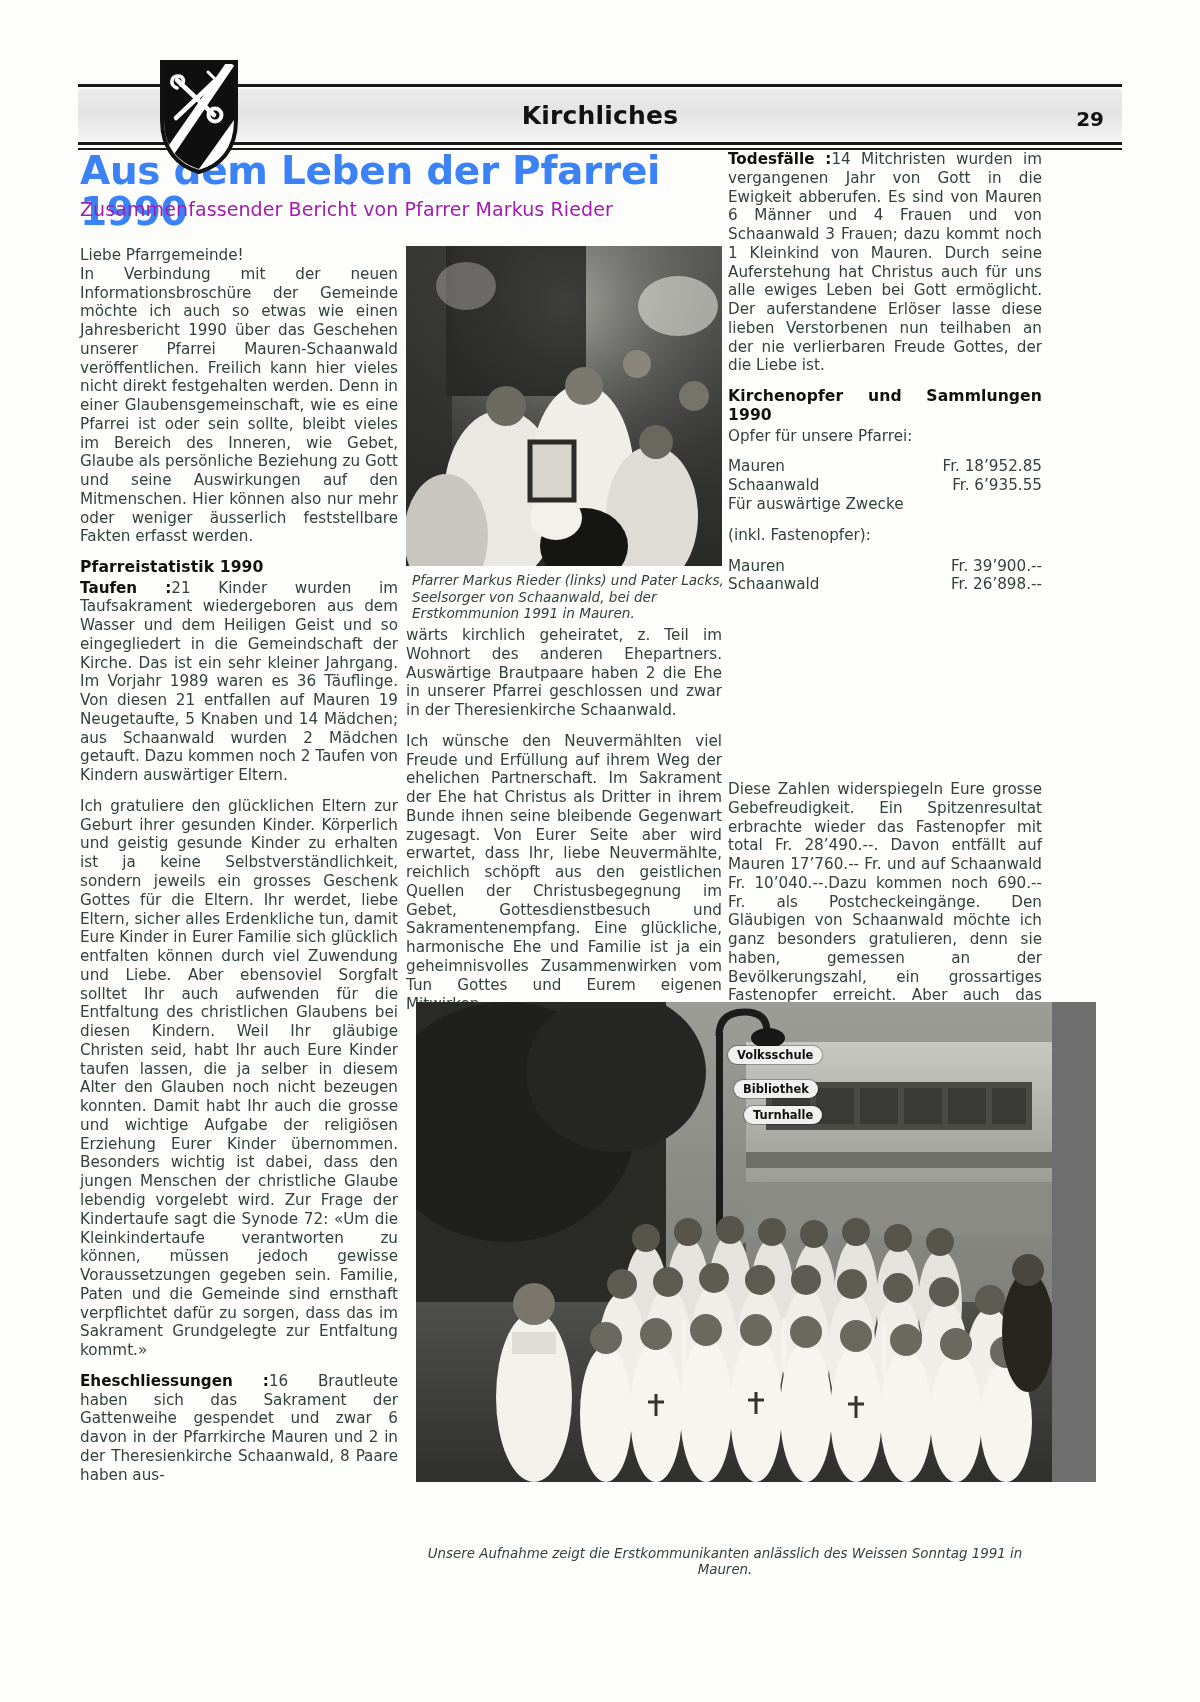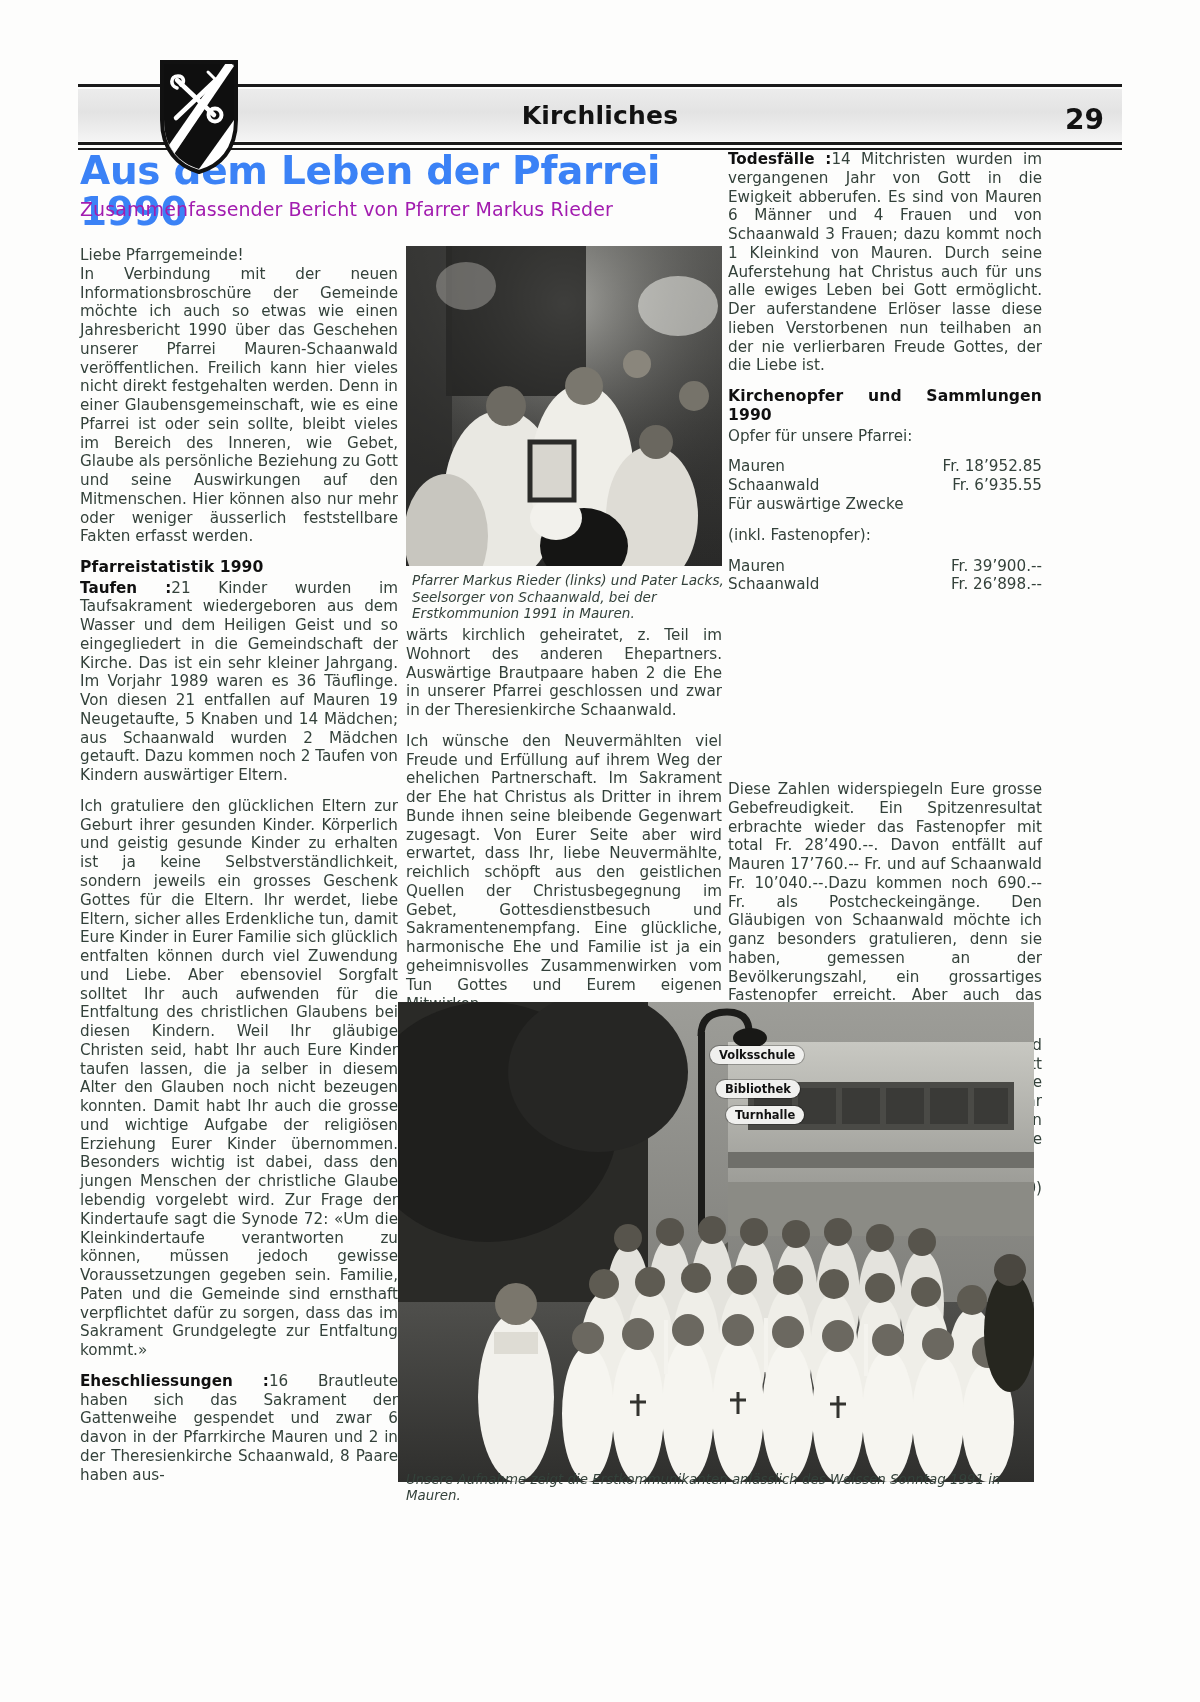--- a/index.html
+++ b/index.html
@@ -30,21 +30,21 @@
   .mast-rule-b2{position:absolute;left:0;top:64px;width:100%;height:2px;background:#1a1a1a;}
   .mast-title{
     position:absolute;left:0;top:5px;width:100%;height:52px;
     display:flex;align-items:center;justify-content:center;
     font-family:"DejaVu Sans", sans-serif;
     font-weight:bold;font-size:25px;letter-spacing:.2px;color:#121212;
   }
   .mast-page{
     position:absolute;right:18px;top:5px;height:60px;
     display:flex;align-items:center;
-    font-weight:bold;font-size:28px;color:#121212;
+    font-weight:bold;font-size:20px;color:#121212;
   }
   
   .crest{
     position:absolute;left:158px;top:58px;width:82px;height:118px;z-index:5;
   }
   
   .headline{
     position:absolute;left:80px;top:150px;width:630px;
     font-weight:bold;font-size:39px;line-height:1.06;color:#3b82f6;
     letter-spacing:-.3px;
@@ -71,27 +71,27 @@
   .money{display:flex;justify-content:space-between;align-items:baseline;}
   .money .lbl{white-space:nowrap;}
   .money .amt{white-space:nowrap;font-variant-numeric:tabular-nums;}
   .plainline{margin:0;}
   .closing{margin:14px 0 0 0;text-align:right;font-size:15.2px;}
   
   .photo{
     position:absolute;background:#6e6e6e;overflow:hidden;
   }
   .photo-top{left:406px;top:246px;width:316px;height:320px;}
-  .photo-bot{left:398px;top:1002px;width:636px;height:480px;}
+  .photo-bot{left:416px;top:1002px;width:636px;height:480px;padding-left:44px;}
   .cap{
     position:absolute;font-style:italic;font-size:13.6px;line-height:1.22;
     color:#33413a;
   }
   .cap-top{left:406px;top:572px;width:318px;margin-left:6px;}
-  .cap-bot{left:406px;top:1472px;width:638px;text-align:left;font-size:13.4px;}
+  .cap-bot{left:406px;top:1546px;width:638px;text-align:center;font-size:13.4px;}
   
   .sign{
     position:absolute;background:#f0f0ee;color:#111;
     font-size:11.5px;font-weight:bold;border-radius:9px;
     padding:2px 9px;white-space:nowrap;
     box-shadow:0 0 0 1px rgba(0,0,0,.25);
   }
   
   .ph-scene{position:absolute;inset:0;}
 </style>

